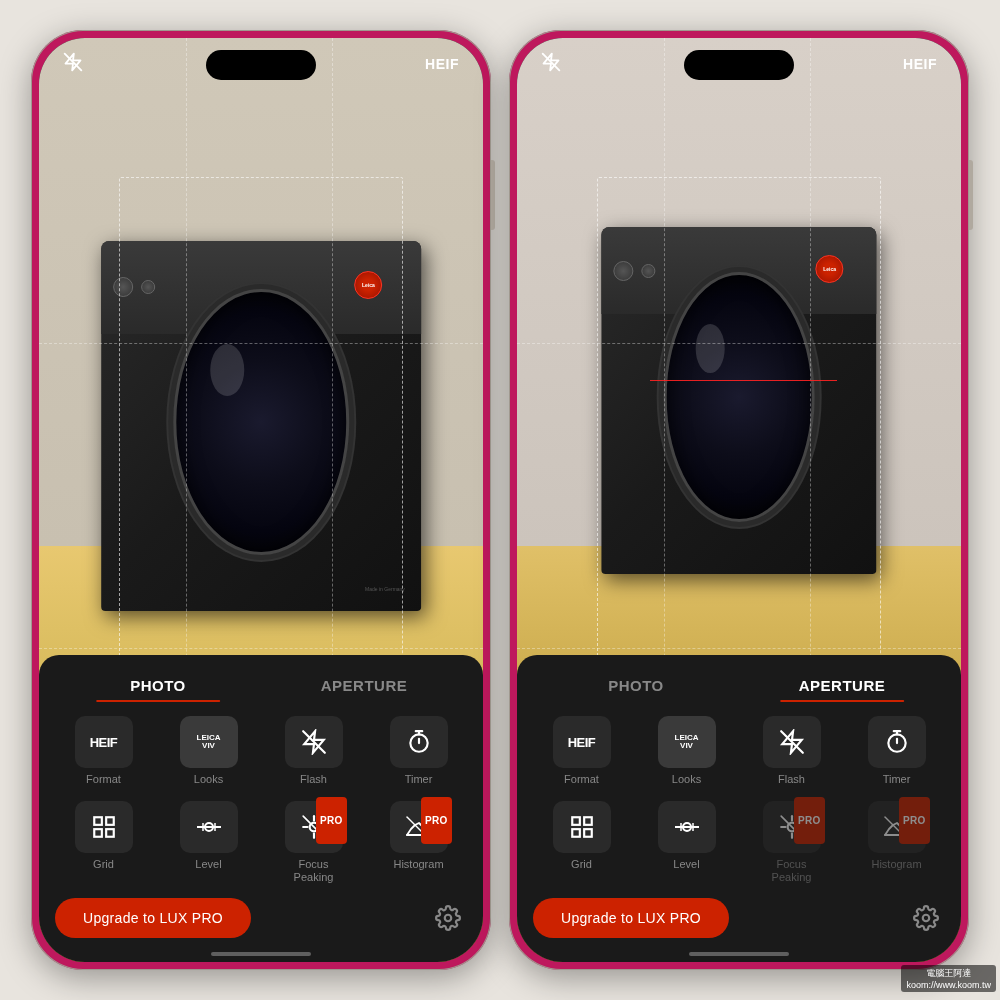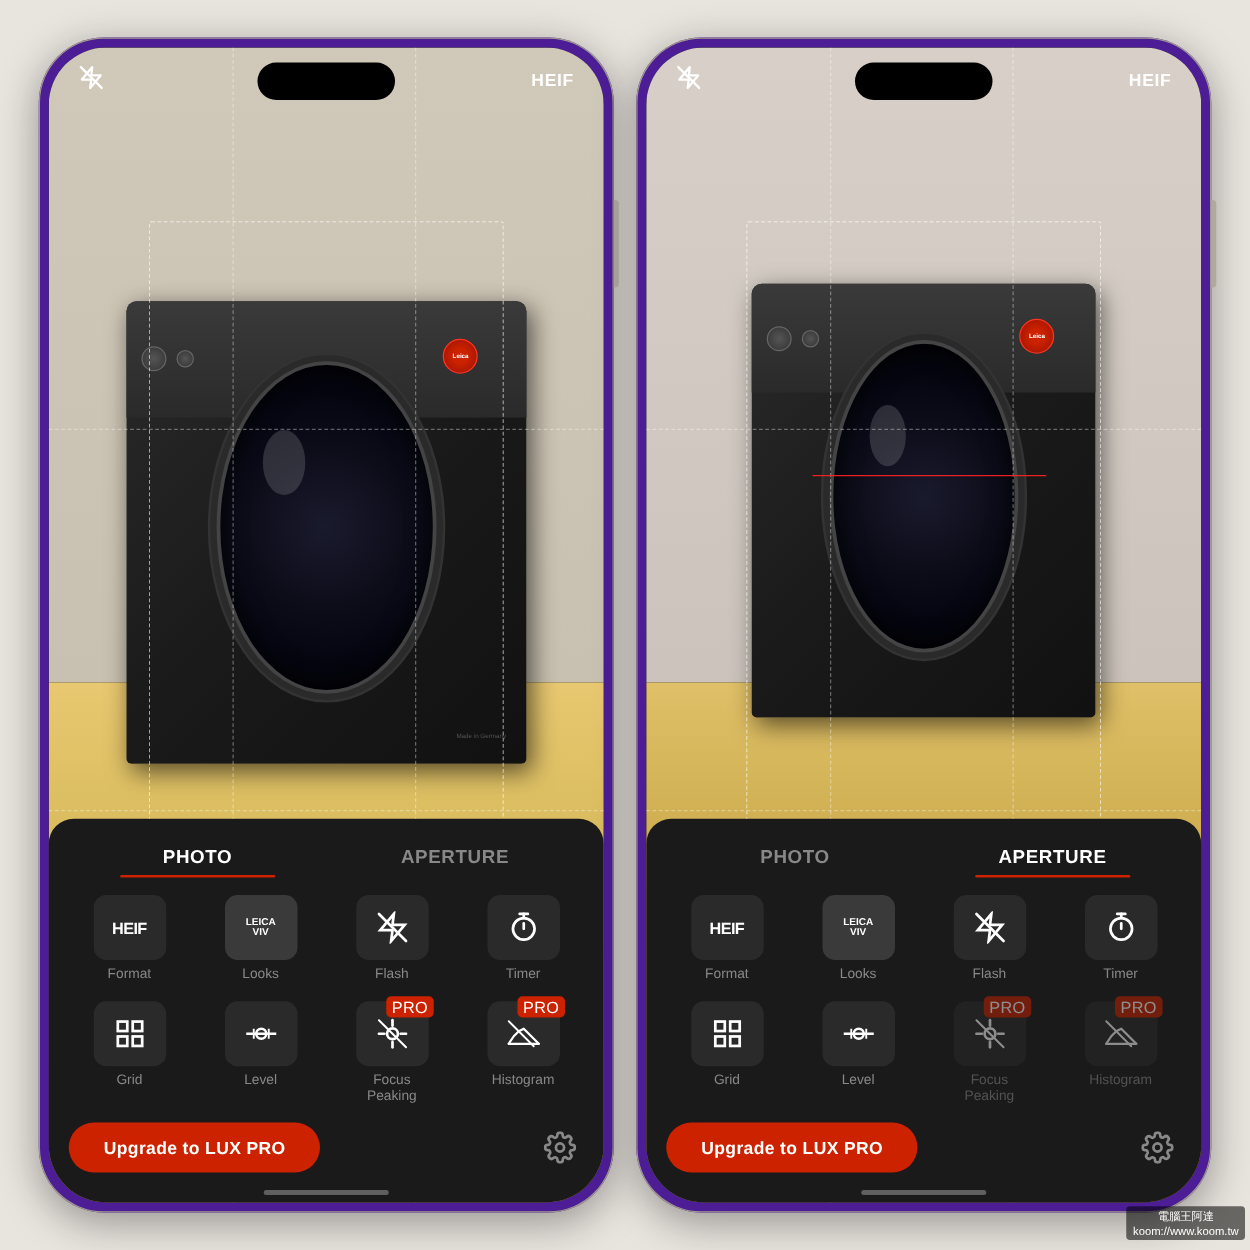--- a/index.html
+++ b/index.html
@@ -11,21 +11,21 @@
       align-items: center;
       justify-content: center;
       gap: 18px;
       font-family: -apple-system, BlinkMacSystemFont, 'Helvetica Neue', Arial, sans-serif;
       overflow: hidden;
     }
 
     .phone-wrapper {
       width: 460px;
       height: 940px;
-      background: #4c1d95;
+      background: #be185d;
       border-radius: 52px;
       padding: 8px;
       box-shadow: 0 8px 32px rgba(0,0,0,0.35), inset 0 0 0 1px #a0998f;
       display: flex;
       flex-direction: column;
       position: relative;
     }
 
     .phone-inner {
       width: 100%;
@@ -312,23 +312,23 @@
       text-align: center;
       line-height: 1.2;
     }
 
     .pro-badge {
       position: absolute;
       top: -4px;
       right: -4px;
       background: #cc2200;
       color: white;
-      font-size: 13px;
-      font-weight: 400;
-      padding: 1px 4px;
+      font-size: 10px;
+      font-weight: 700;
+      padding: 18px 4px;
       border-radius: 4px;
       letter-spacing: 0.3px;
     }
 
     .ctrl-icon-box.dimmed {
       opacity: 0.5;
     }
 
     .bottom-row {
       display: flex;
@@ -337,21 +337,21 @@
       margin-top: 4px;
     }
 
     .upgrade-btn {
       background: #cc2200;
       color: white;
       border: none;
       border-radius: 20px;
       padding: 12px 28px;
       font-size: 14px;
-      font-weight: 700;
+      font-weight: 400;
       cursor: pointer;
       letter-spacing: 0.3px;
     }
 
     .settings-icon {
       width: 38px;
       height: 38px;
       display: flex;
       align-items: center;
       justify-content: center;

